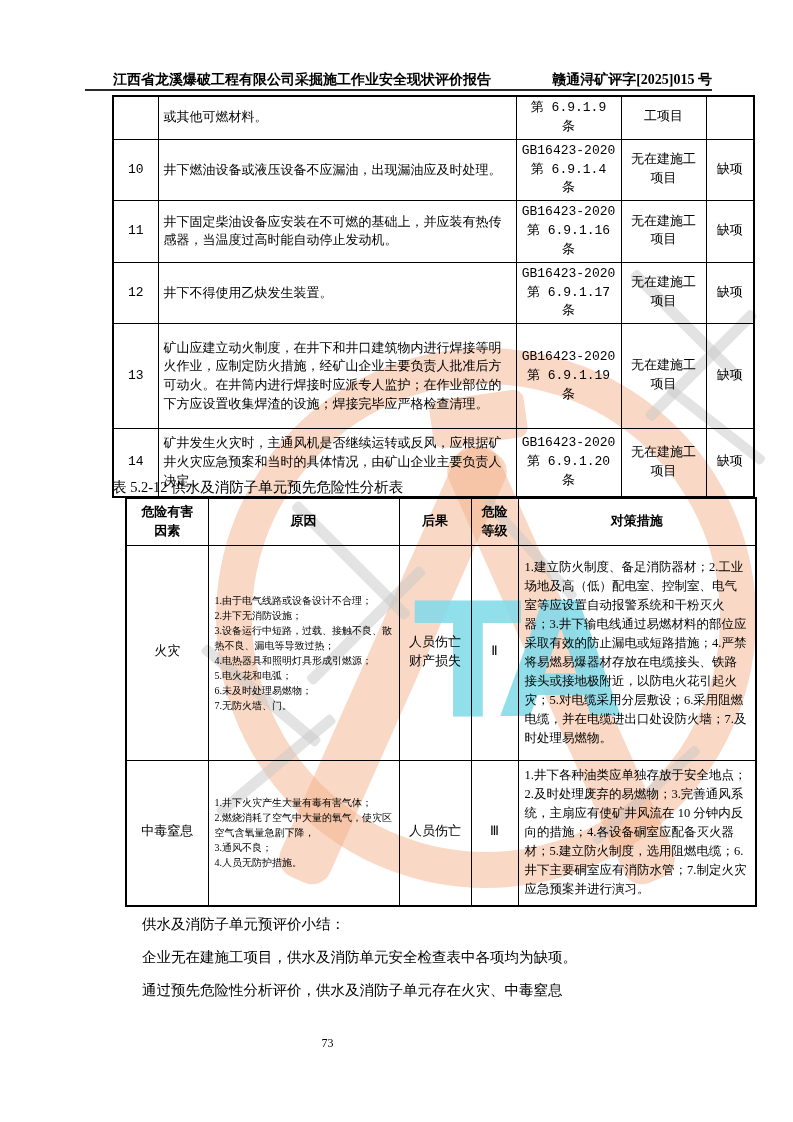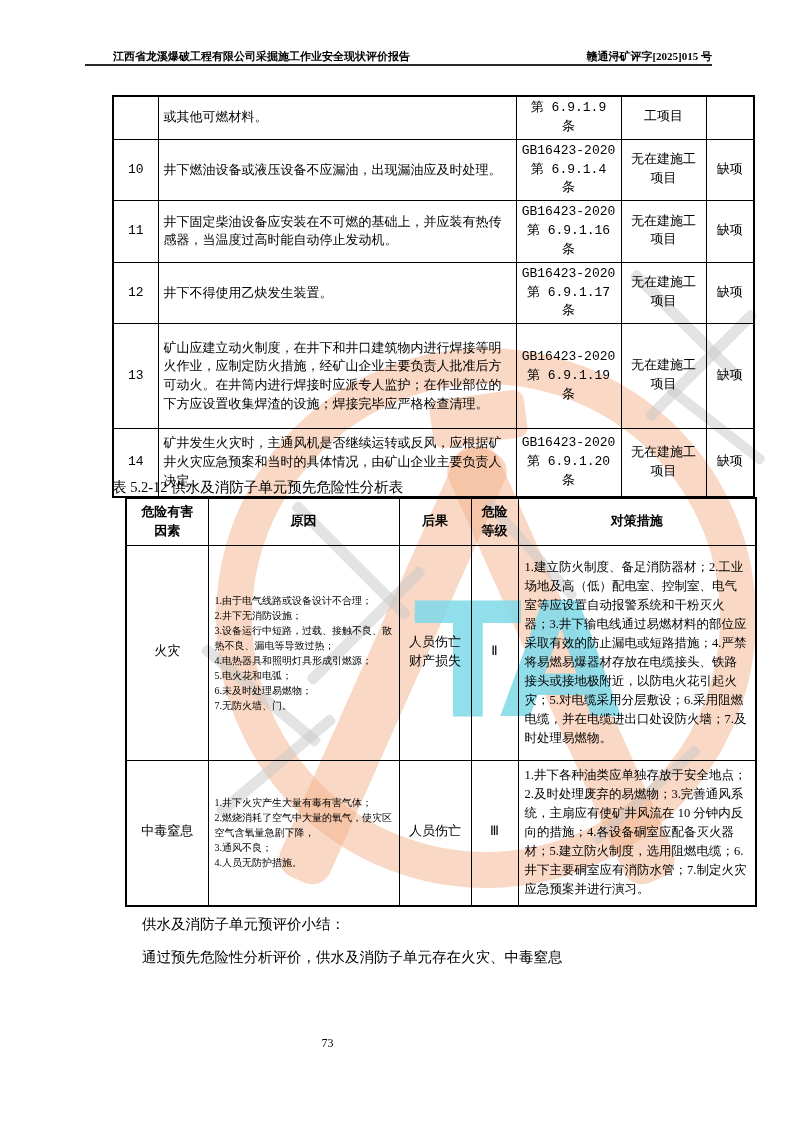--- a/index.html
+++ b/index.html
@@ -1,22 +1,22 @@
 <!DOCTYPE html>
 <html><head>
 <meta charset="utf-8">
 <style>
   html,body{margin:0;padding:0;background:#e8e8e8;}
   .page{position:relative;width:793px;height:1122px;background:#ffffff;margin:0 auto;
         font-family:"Liberation Serif",serif;color:#000;overflow:hidden;}
   .layer-content{position:absolute;inset:0;z-index:1;}
   
-  .doc-header{position:absolute;left:85px;top:42px;width:627px;height:22px;
+  .doc-header{position:absolute;left:85px;top:67px;width:627px;height:22px;
               border-bottom:2px solid #2a2a2a;display:flex;justify-content:space-between;
-              align-items:flex-end;font-size:11px;font-weight:bold;}
+              align-items:flex-end;font-size:14px;font-weight:bold;}
   .doc-header .left{margin-left:28px;}
   
   table{border-collapse:collapse;table-layout:fixed;background:transparent;}
   td,th{border:1px solid #000;padding:2px 5px;font-size:13px;line-height:1.45;
         vertical-align:middle;word-break:break-all;}
   th{font-weight:bold;text-align:center;}
   .tbl{position:absolute;}
   .tbl-check{left:112px;top:95px;}
   .tbl-check table{width:641px;border:2px solid #000;}
   .tbl-pha{left:125px;top:497px;border-radius:24px;}
@@ -190,19 +190,20 @@
           <td class="c-center pre">人员伤亡</td>
           <td class="c-center">Ⅲ</td>
           <td class="measure-cell">1.井下各种油类应单独存放于安全地点；2.及时处理废弃的易燃物；3.完善通风系统，主扇应有使矿井风流在 10 分钟内反向的措施；4.各设备硐室应配备灭火器材；5.建立防火制度，选用阻燃电缆；6.井下主要硐室应有消防水管；7.制定火灾应急预案并进行演习。</td>
         </tr>
       </tbody>
         </table>
     </div>
 
     <div class="body-text">
       <p>供水及消防子单元预评价小结：</p>
+      <p>企业无在建施工项目，供水及消防单元安全检查表中各项均为缺项。</p>
       <p>通过预先危险性分析评价，供水及消防子单元存在火灾、中毒窒息</p>
     </div>
 
     <div class="page-number">73</div>
 
   </div>
 </div>
 
 </body></html>

